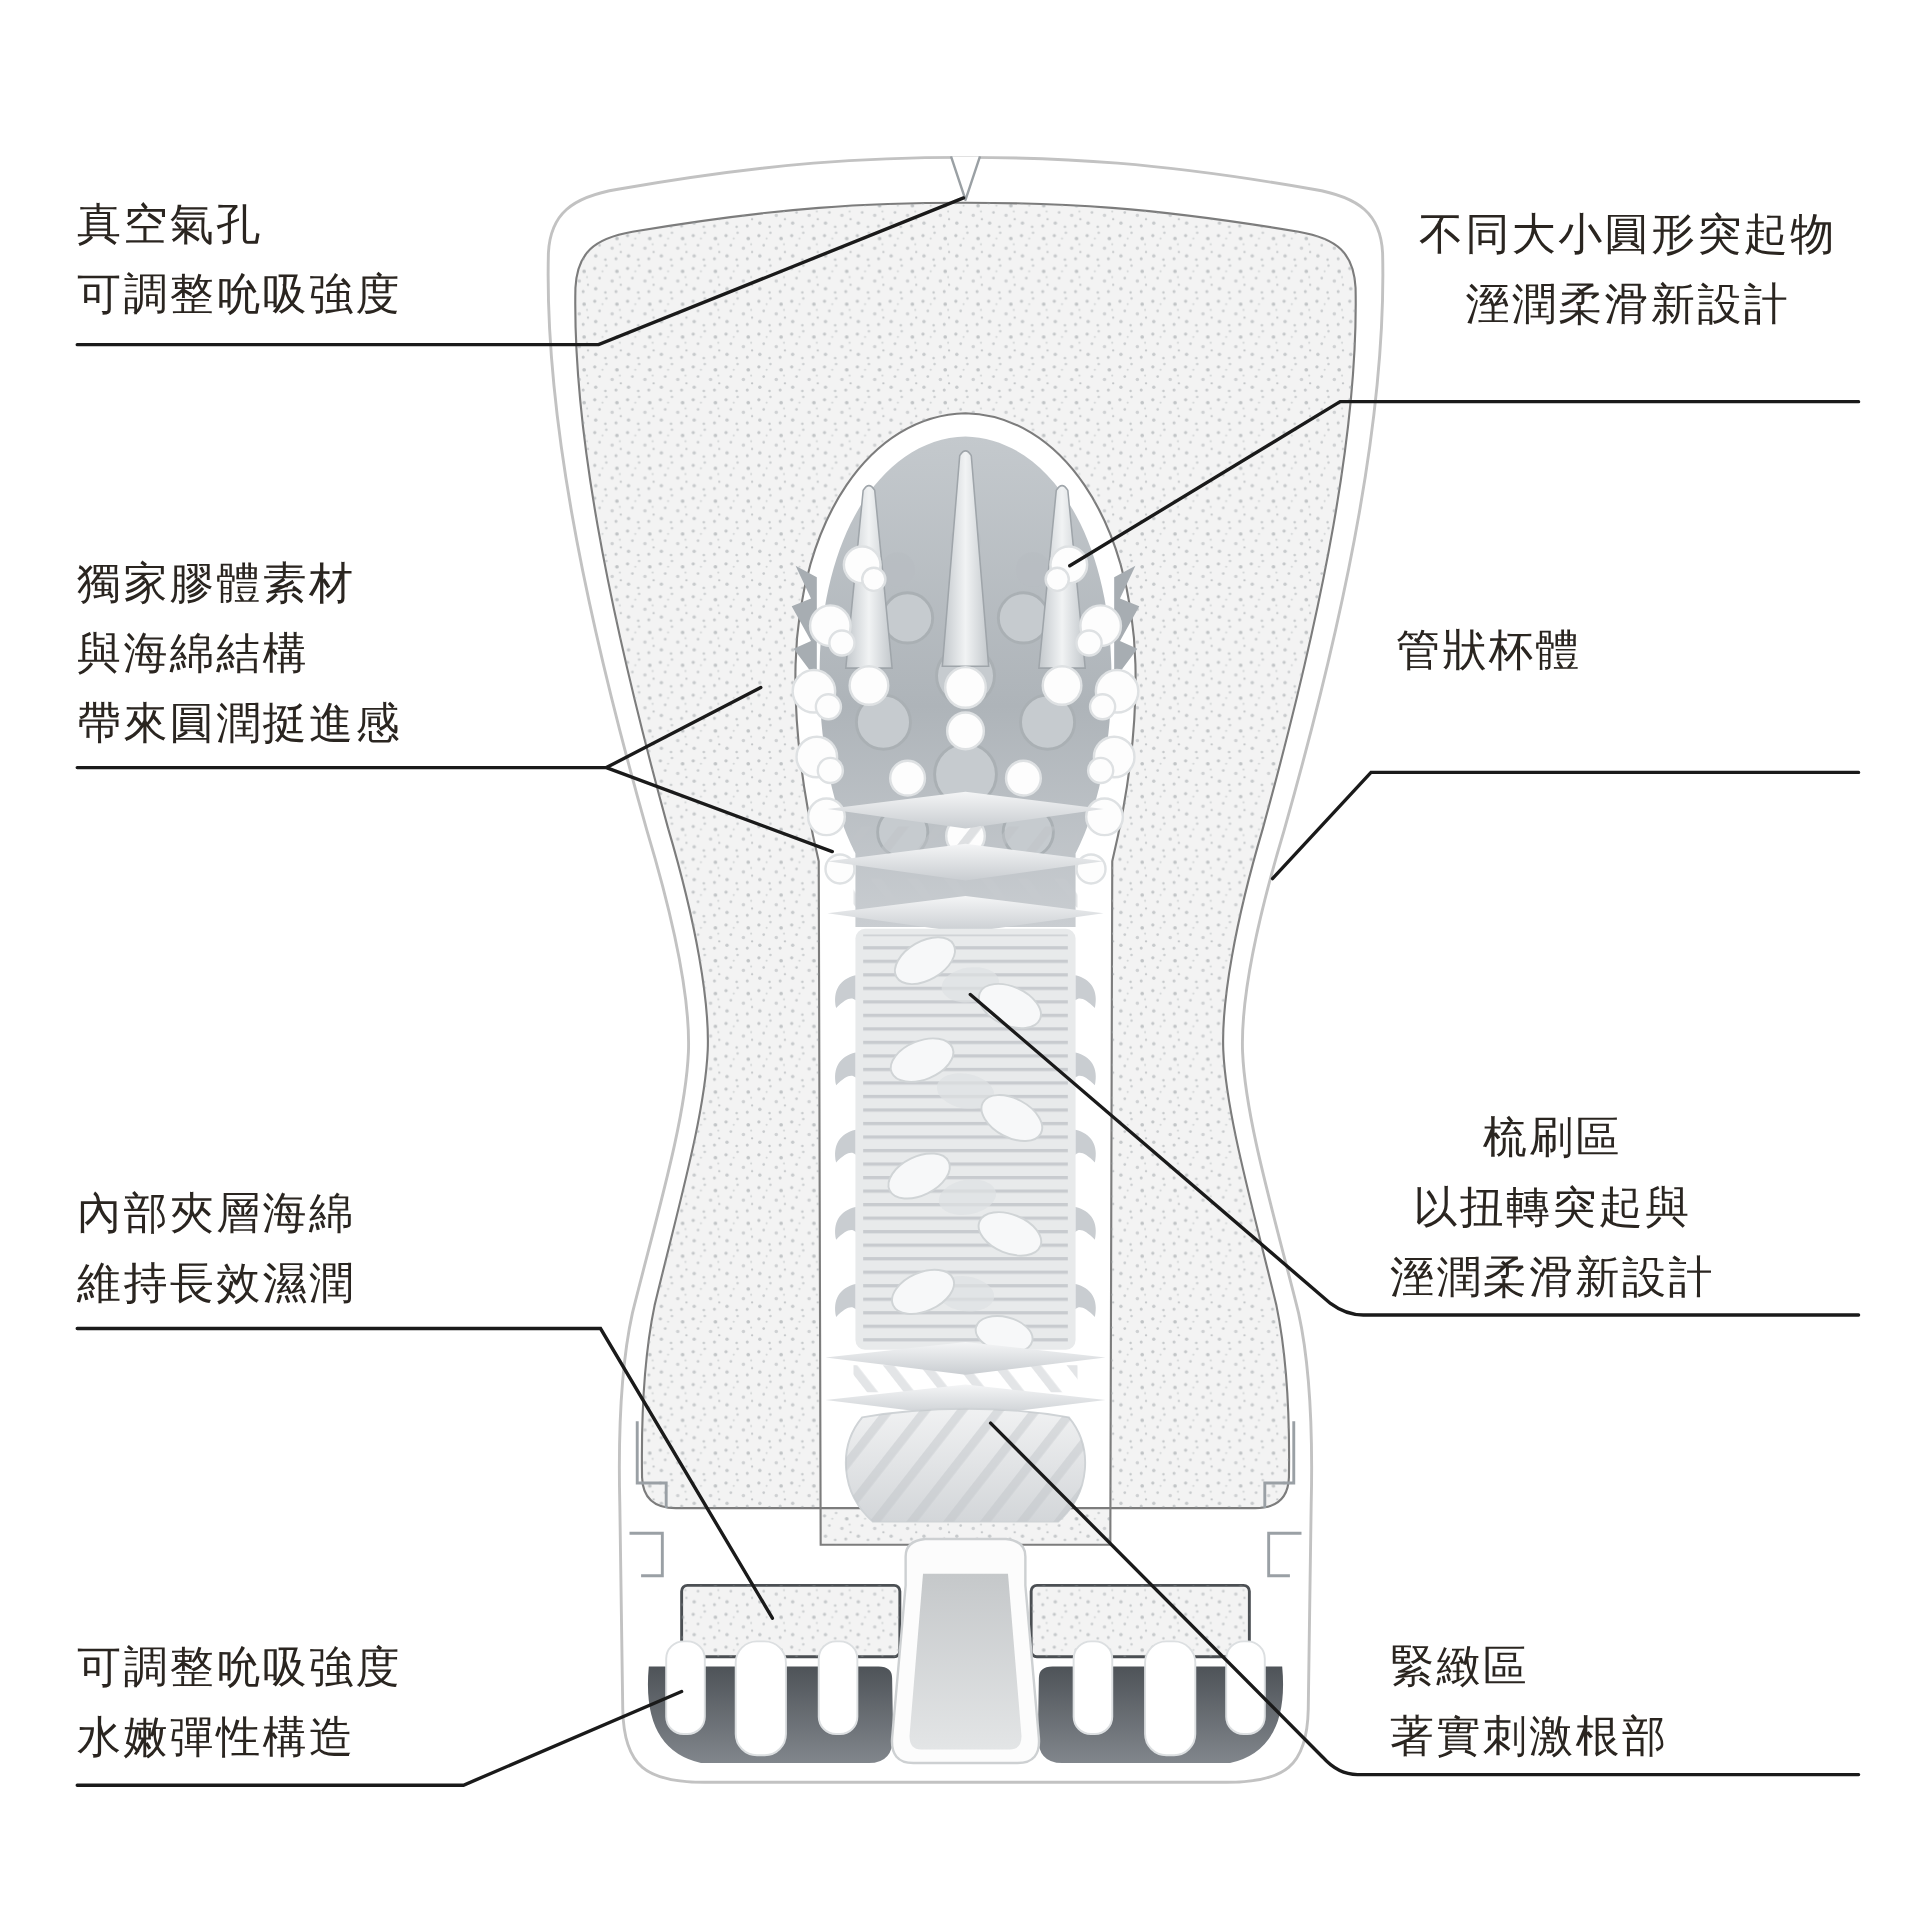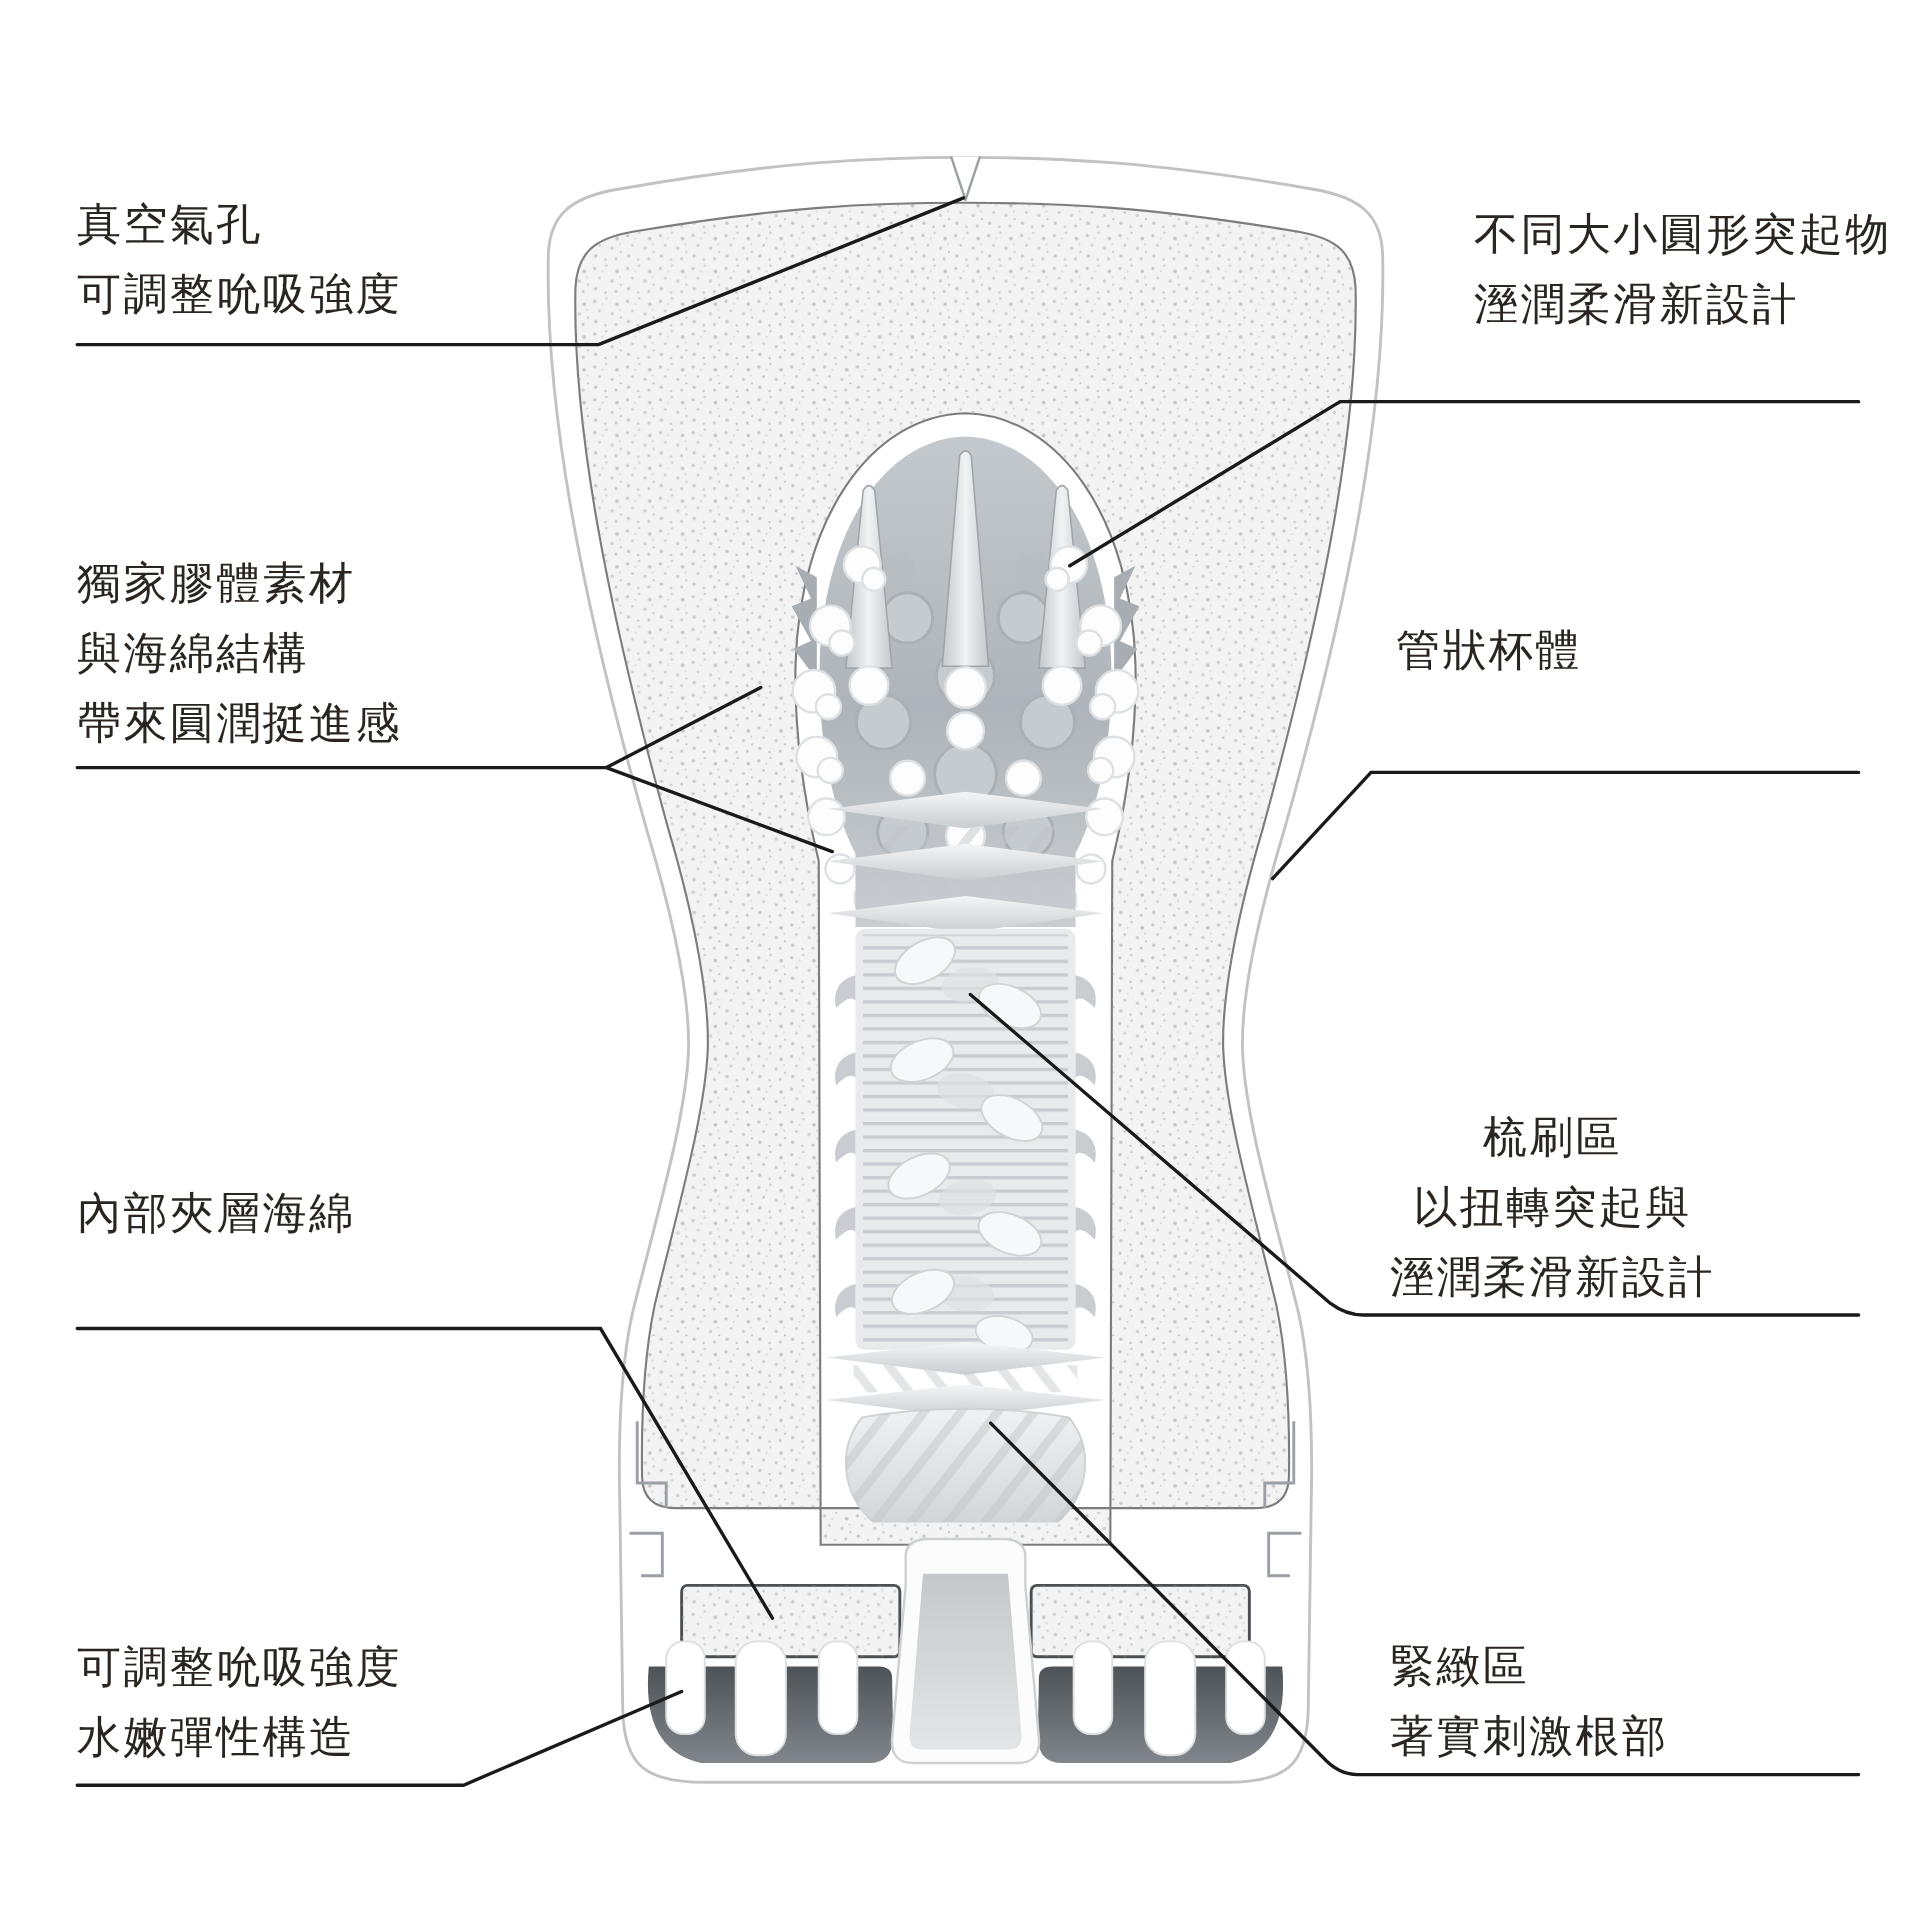--- a/index.html
+++ b/index.html
@@ -7,21 +7,21 @@
     position:relative;width:1931px;height:1931px;background:#ffffff;overflow:hidden;
     font-family:"Liberation Sans","DejaVu Sans",sans-serif;
   }
   .stage svg{position:absolute;left:0;top:0;}
   .callout{
     position:absolute;color:#2a2520;font-size:44px;line-height:70px;
     letter-spacing:2.4px;white-space:nowrap;font-weight:500;
   }
   
   .cl-vacuum{left:77px;top:189px;}
-  .cl-protrusions{left:1474px;top:199px;}
+  .cl-protrusions{left:1419px;top:199px;text-align:center;}
   .cl-gel{left:77px;top:548px;}
   .cl-tube{left:1376px;top:615px;margin-left:20px;}
   .cl-innersponge{left:77px;top:1178px;}
   .cl-brush{left:1390px;top:1102px;text-align:center;}
   .cl-moist{left:77px;top:1632px;}
   .cl-tight{left:1390px;top:1631px;}
 </style>
 </head>
 <body>
 
@@ -329,20 +329,21 @@
     <div>與海綿結構</div>
     <div>帶來圓潤挺進感</div>
   </div>
 
   <div class="callout cl-tube">
     <div>管狀杯體</div>
   </div>
 
   <div class="callout cl-innersponge">
     <div>內部夾層海綿</div>
+    <div>維持長效濕潤</div>
   </div>
 
   <div class="callout cl-brush">
     <div>梳刷區</div>
     <div>以扭轉突起與</div>
     <div>溼潤柔滑新設計</div>
   </div>
 
   <div class="callout cl-moist">
     <div>可調整吮吸強度</div>

